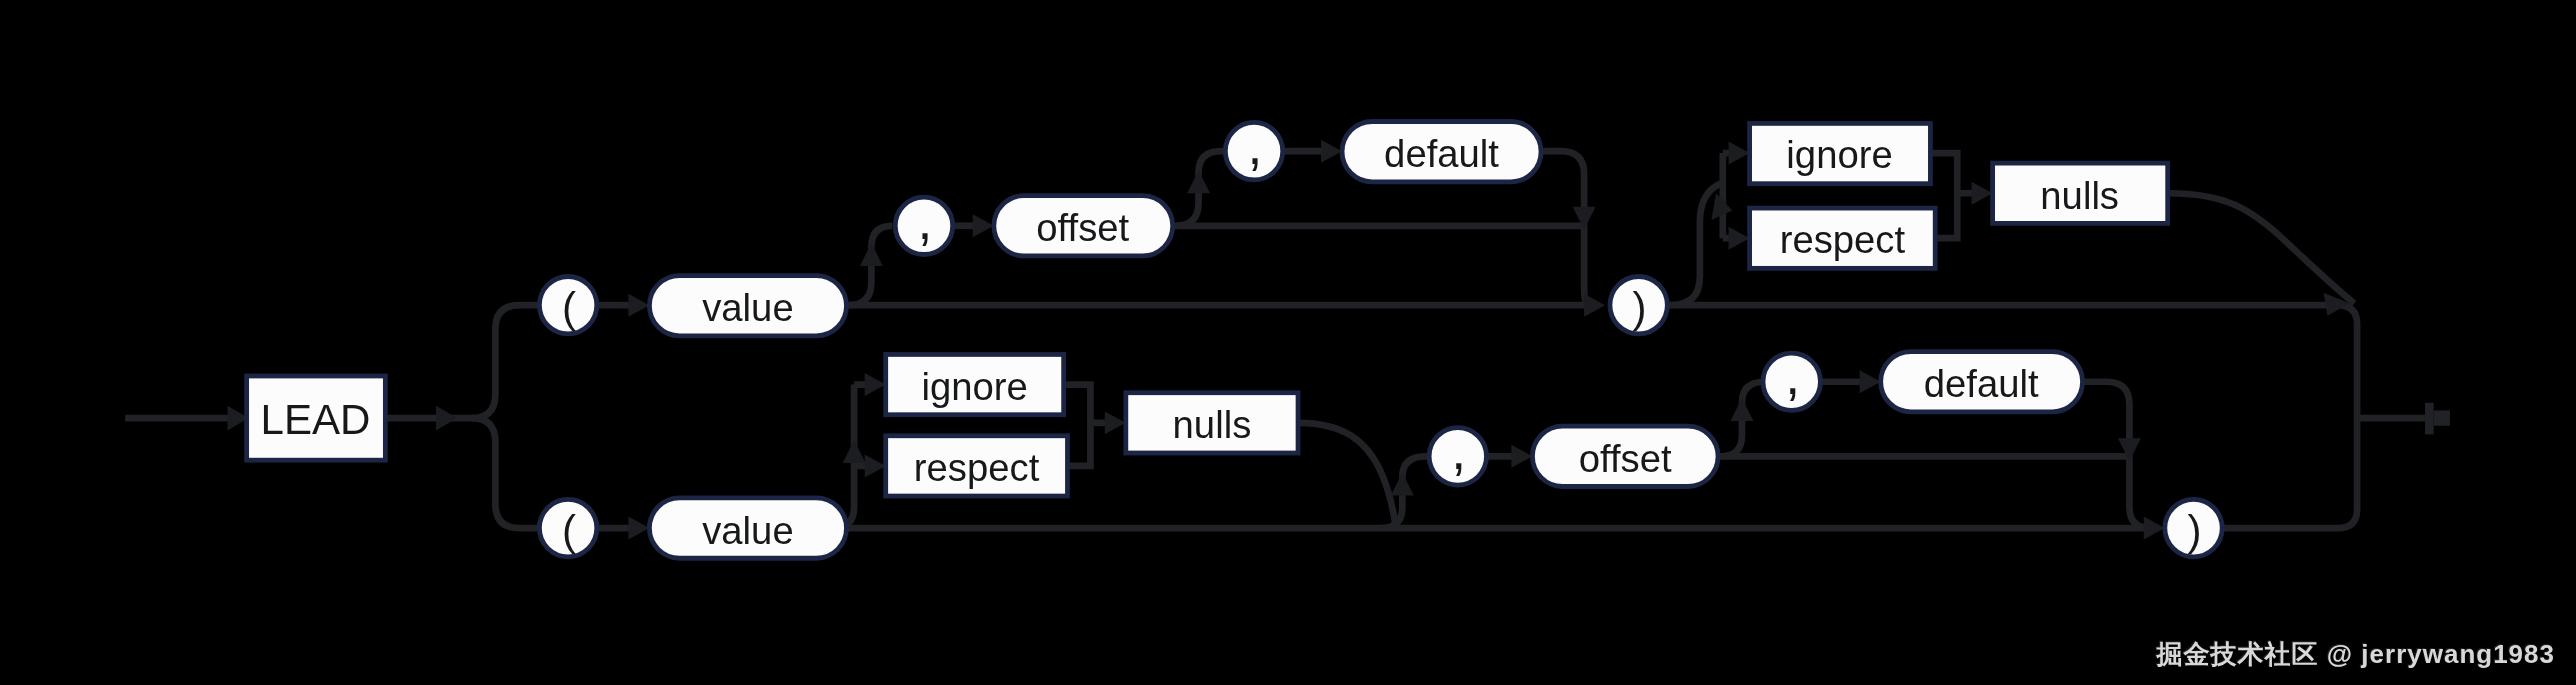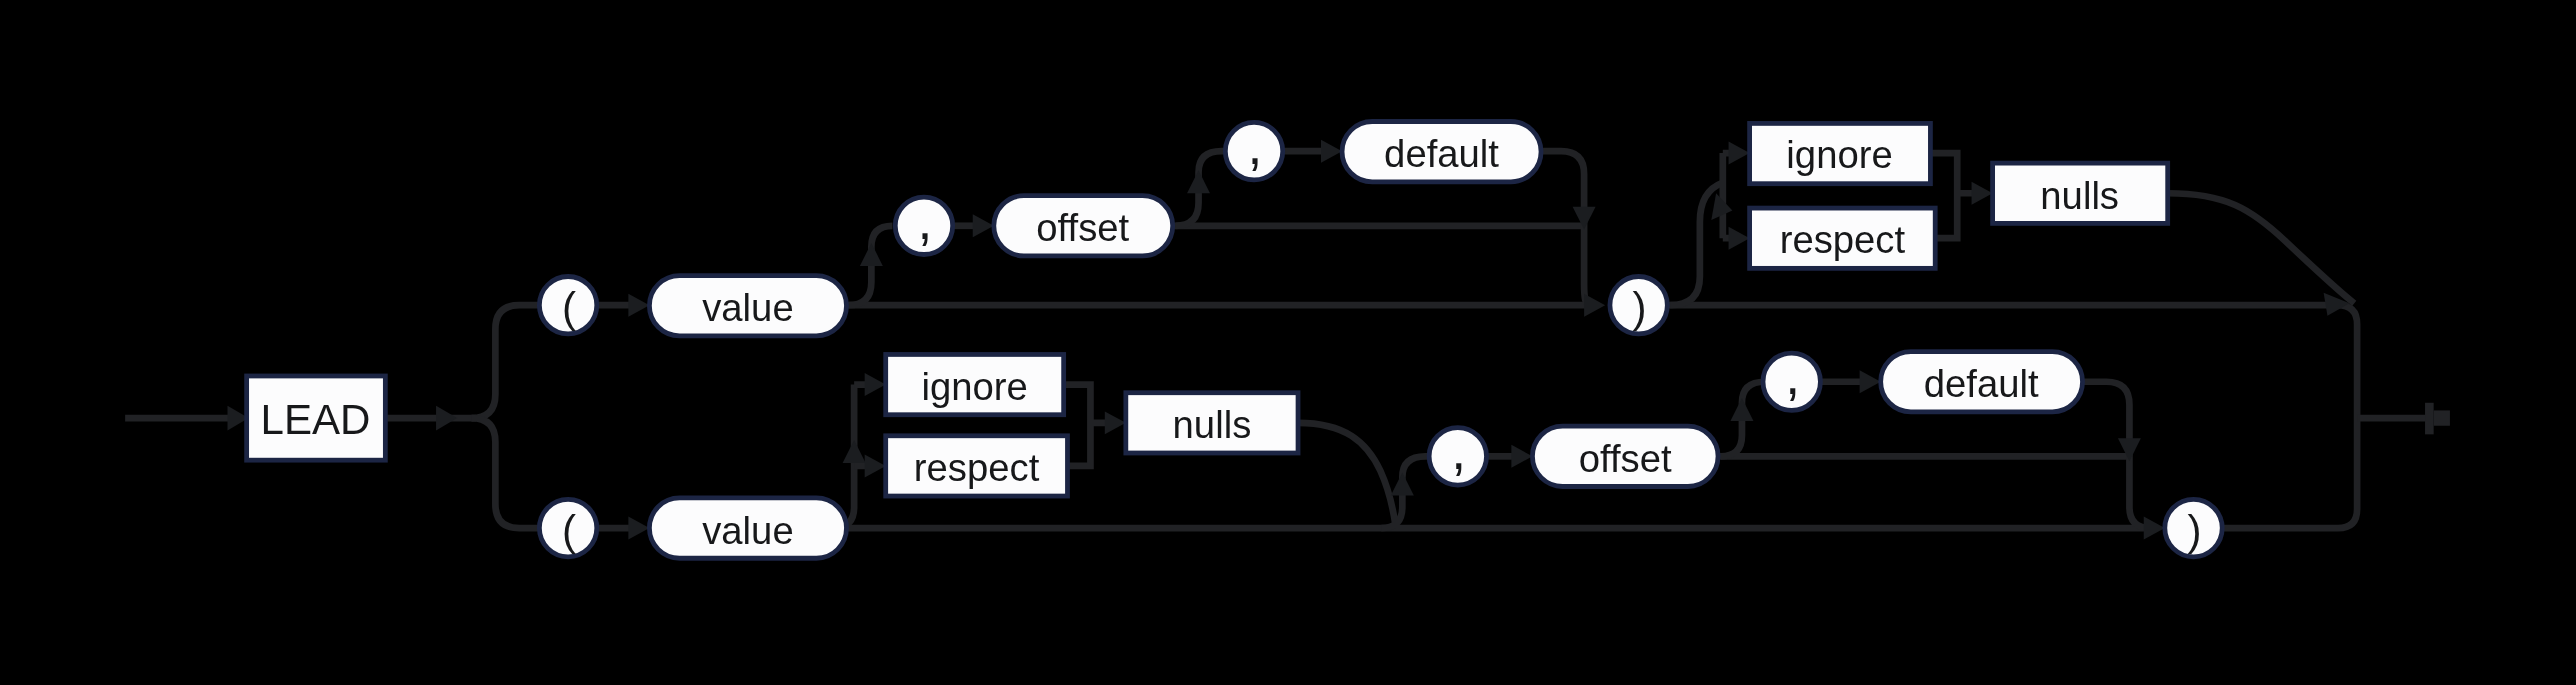--- a/index.html
+++ b/index.html
@@ -188,14 +188,15 @@
         <rect class="node" x="1965" y="367.5" width="211" height="63" rx="31.5"></rect>
         <text class="lbl" x="2070" y="401">default</text>
       </g>
       <g>
         <circle class="node" cx="2292" cy="552" r="30"></circle>
         <text class="lbl lbl-punct" x="2293" y="554">)</text>
       </g>
     </g>
   </svg>
 
+  <div class="watermark">掘金技术社区 @ jerrywang1983</div>
 </div>
 
 
 </body></html>

